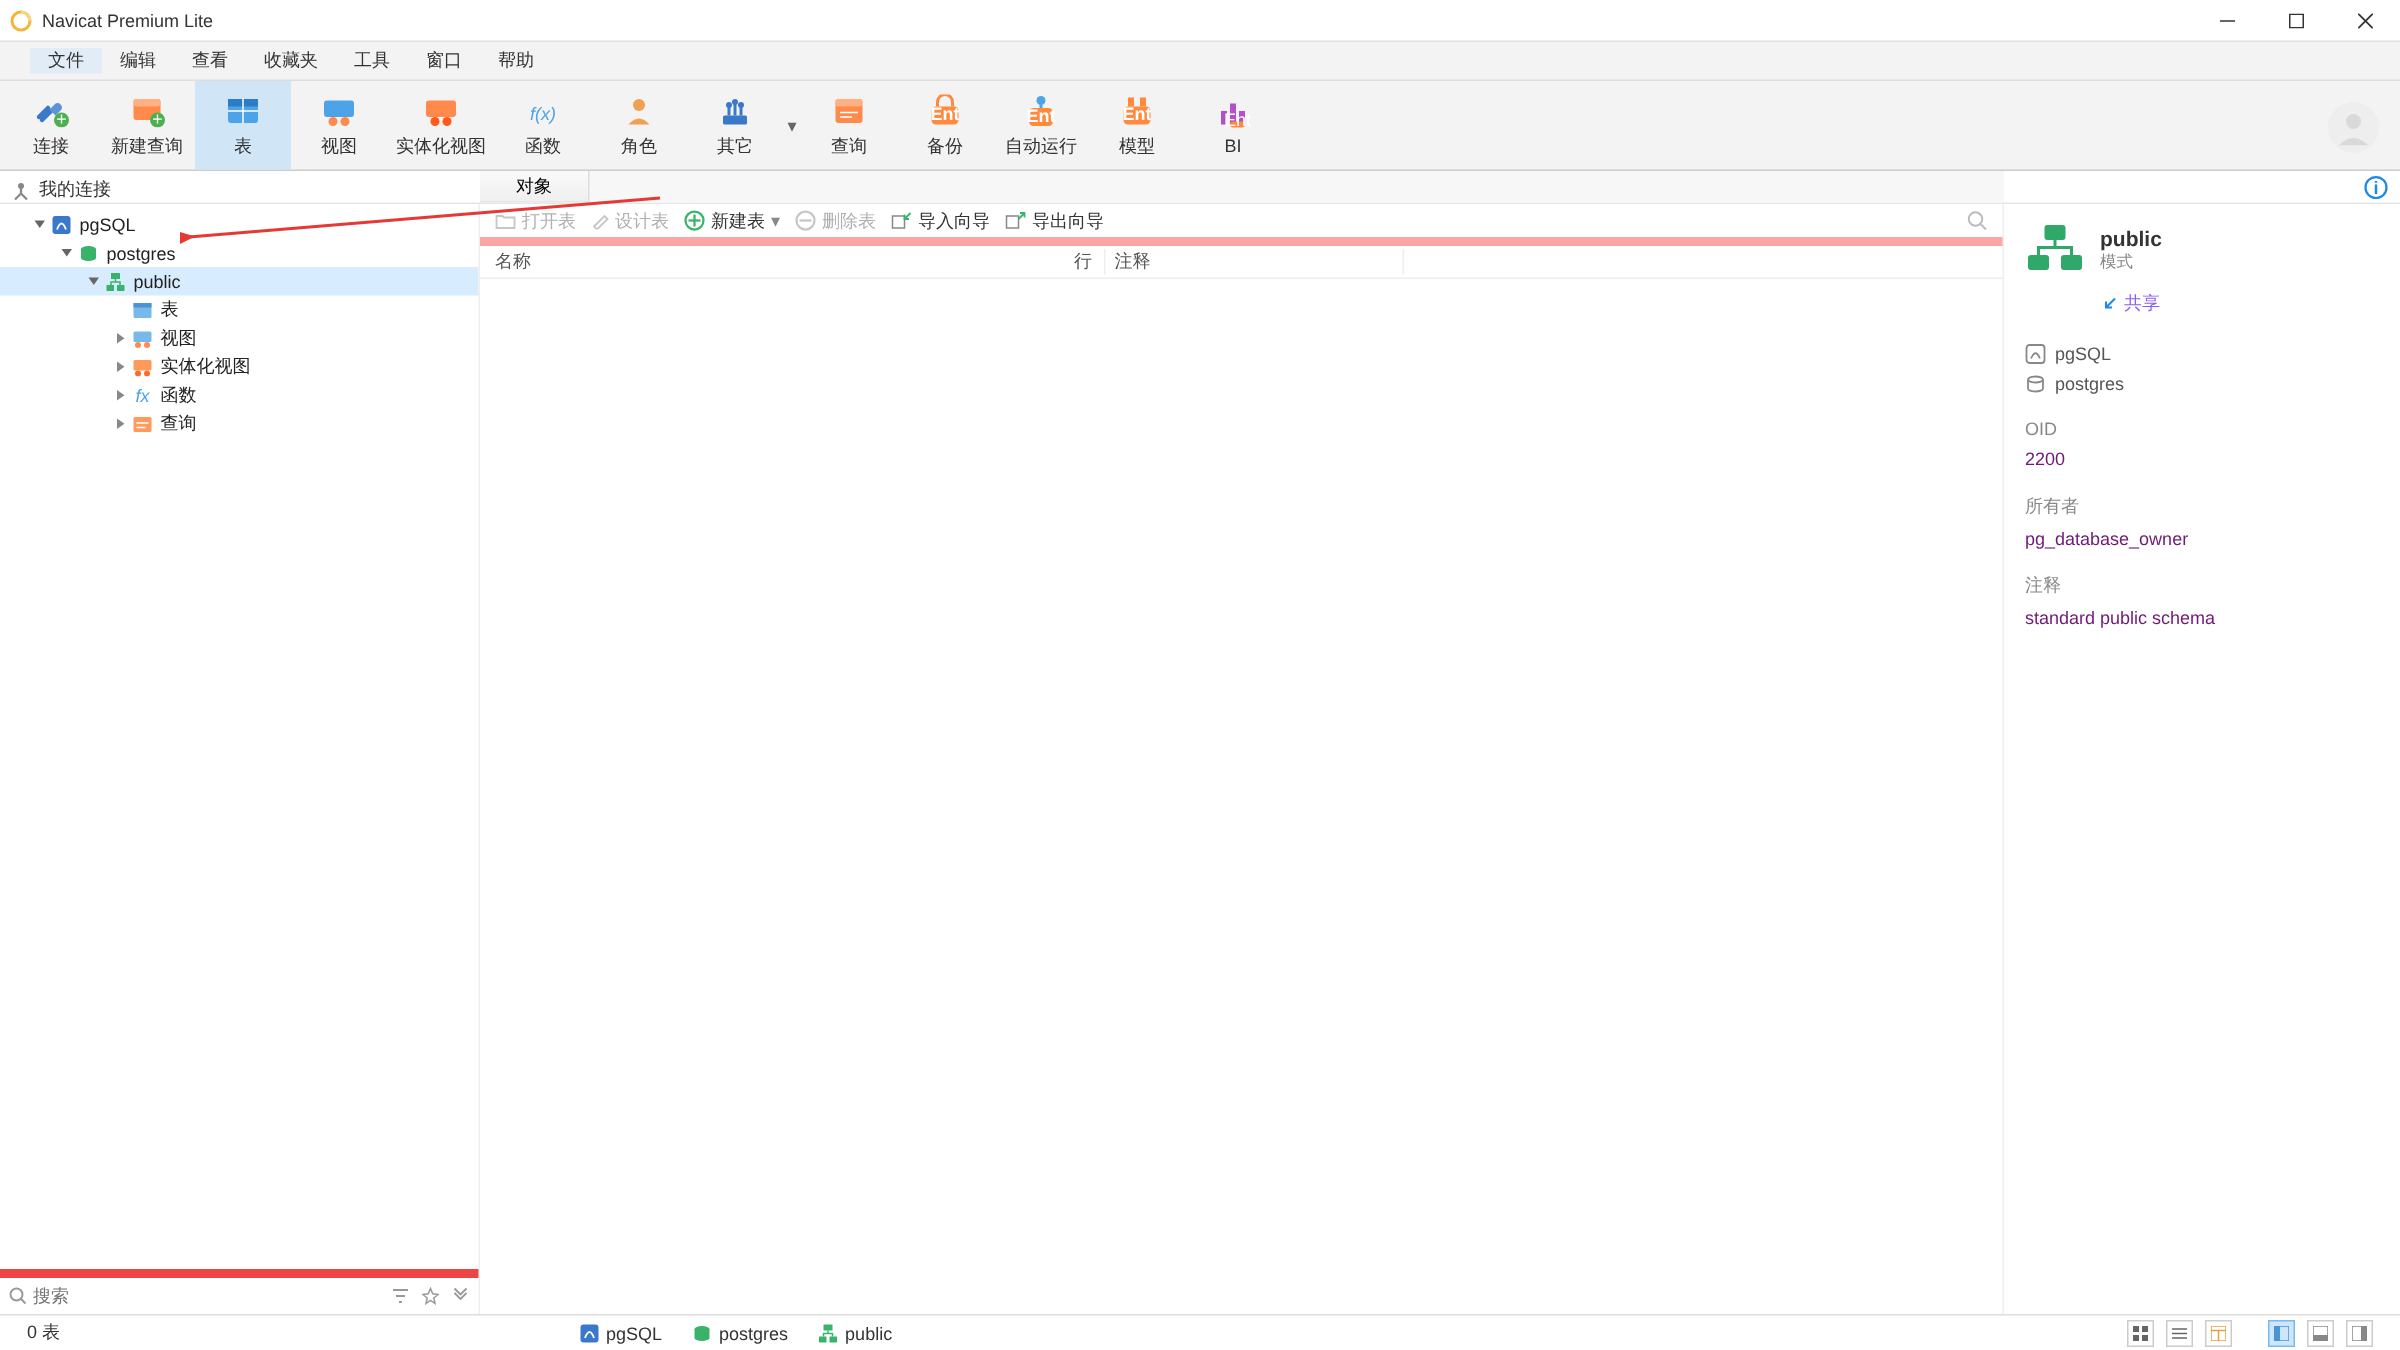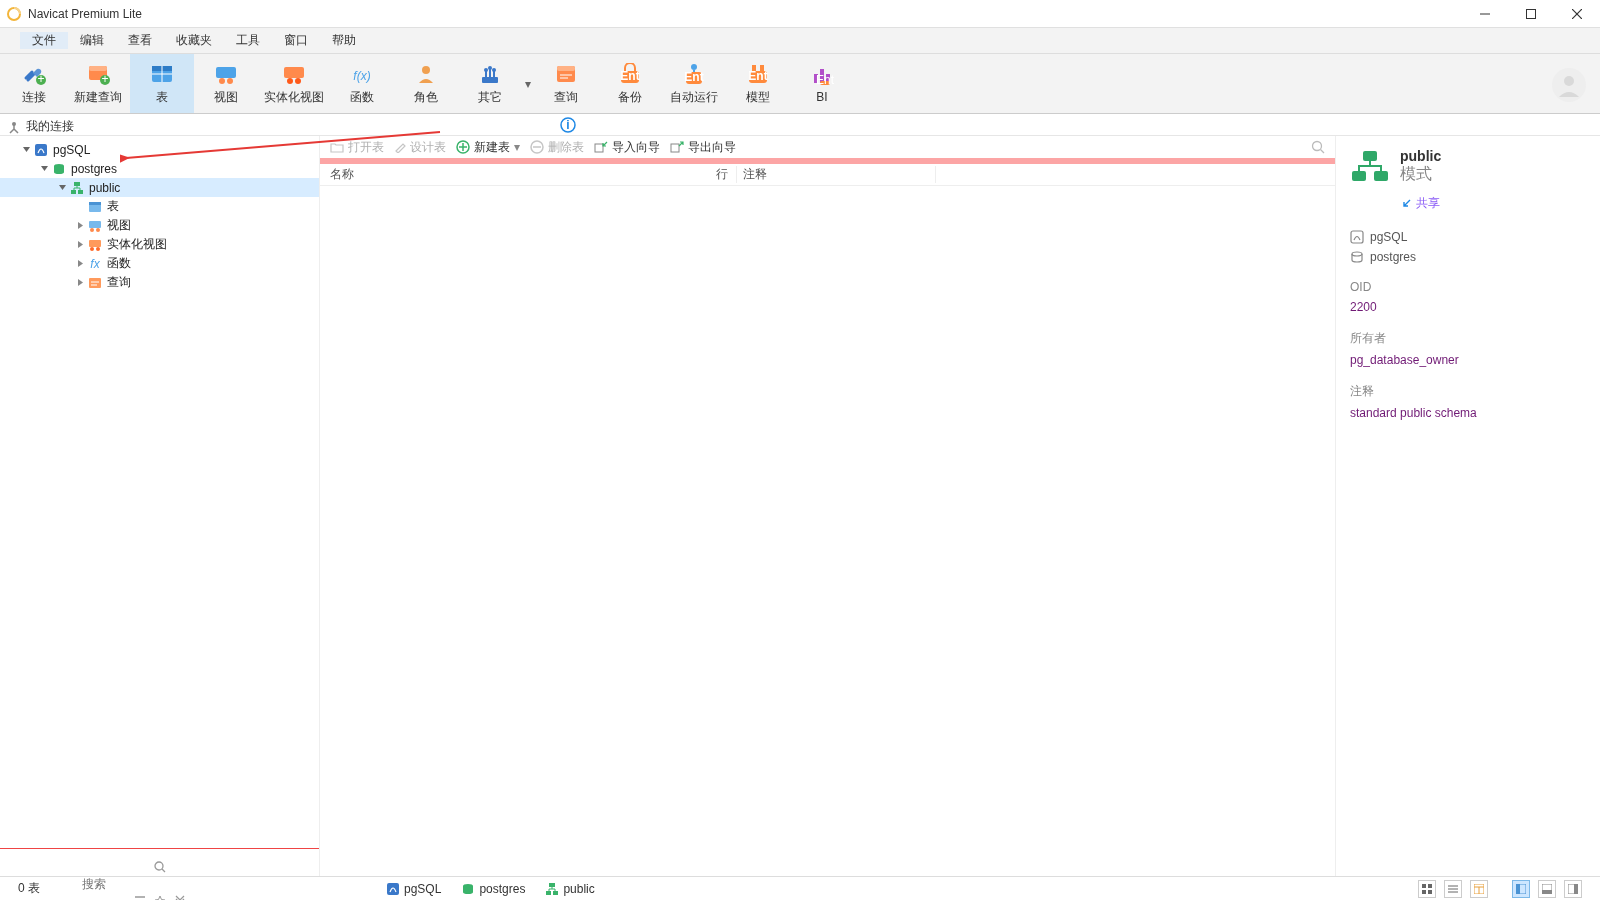--- a/index.html
+++ b/index.html
@@ -44,21 +44,21 @@
 .tree-row .twist { width: 12px; height: 12px; margin-right: 2px; display: inline-flex; align-items: center; justify-content: center; }
 .tree-row .twist.r svg { transform: rotate(-90deg); }
 .tree-row .twist.none { visibility: hidden; }
 .tree-row .ic { width: 16px; height: 16px; display: inline-flex; align-items: center; justify-content: flex-start; margin-right: 3px; }
 .tree-row .txt { color: #222; }
 .ind1 { padding-left: 20px; }
 .ind2 { padding-left: 38px; }
 .ind3 { padding-left: 56px; }
 .ind4 { padding-left: 74px; }
 
-.side-search { height: 28px; border-top: 1px solid #ef4444; display: flex; align-items: center; padding: 12px 6px; gap: 4px; flex-direction: column; }
+.side-search { height: 28px; border-top: 6px solid #ef4444; display: flex; align-items: center; padding: 12px 6px; gap: 4px; }
 .side-search input { flex: 1; border: none; outline: none; color: #666; }
 .side-tools { display: flex; gap: 8px; color: #888; }
 
 
 .main { flex: 1; display: flex; flex-direction: column; border-right: 1px solid #eee; }
 .obj-toolbar { height: 28px; border-bottom: 6px solid #fca5a5; display: flex; align-items: center; padding: 0 10px; gap: 10px; color: #555; }
 .obj-btn { display: flex; align-items: center; gap: 4px; cursor: default; }
 .obj-btn.disabled { color: #b0b0b0; }
 .obj-btn.primary { color: #333; }
 .obj-search-ico { margin-left: auto; color: #aaa; }
@@ -66,21 +66,21 @@
 .obj-header { height: 22px; border-bottom: 1px solid #eee; display: flex; align-items: center; color: #555; font-weight: 400; }
 .obj-col-name { width: 360px; padding-left: 10px; }
 .obj-col-rows { width: 56px; text-align: right; padding-right: 8px; }
 .obj-col-comment { flex: 1; padding-left: 6px; border-left: 1px solid #eee; border-right: 1px solid #eee; max-width: 200px; }
 
 
 .info { width: 264px; padding: 12px 14px; display: flex; flex-direction: column; gap: 6px; }
 .info-hdr { display: flex; align-items: center; gap: 10px; margin-bottom: 6px; }
 .schema-ico { width: 40px; height: 36px; }
 .info-titles .t { font-weight: 700; font-size: 14px; color: #333; }
-.info-titles .s { color: #888; font-size: 16px; }
+.info-titles .s { color: #888; font-size: 11px; }
 .share { display: flex; align-items: center; gap: 4px; color: #8b5cf6; cursor: pointer; margin-left: 50px; margin-top: -2px; }
 .info-line { display: flex; align-items: center; gap: 6px; color: #555; }
 .info-sec-label { color: #888; margin-top: 10px; }
 .info-sec-val { color: #701a75; }
 
 
 .statusbar { height: 24px; border-top: 1px solid #ddd; display: flex; align-items: center; padding: 0 18px; gap: 6px; color: #333; }
 .status-spacer { flex: 1; }
 .sb-path-item { display: flex; align-items: center; gap: 4px; margin-left: 14px; }
 .sb-view-btn { width: 18px; height: 18px; border: 1px solid #ccc; display: flex; align-items: center; justify-content: center; margin-left: 2px; cursor: pointer; }
@@ -285,20 +285,23 @@
 <div class="conn-hdr-row">
   <div class="conn-hdr">
     <span>
         <svg width="14" height="14">
           <path d="M2 12 L6 8 L10 12 M6 2 L6 8" stroke="#888" stroke-width="1.5" fill="none"></path>
           <circle cx="6" cy="3" r="2" fill="#888"></circle>
         </svg>
       </span>
     <span>我的连接</span>
   </div>
+  <div class="tab-strip">
+    <div class="tab">对象</div>
+  </div>
   <div class="info-top">
     <span>
         <svg width="16" height="16">
           <circle cx="8" cy="8" r="7" fill="none" stroke="#1e88e5" stroke-width="1.5"></circle>
           <text x="8" y="12" font-size="10" fill="#1e88e5" text-anchor="middle" font-weight="bold">i</text>
         </svg>
       </span>
   </div>
 </div>
 

